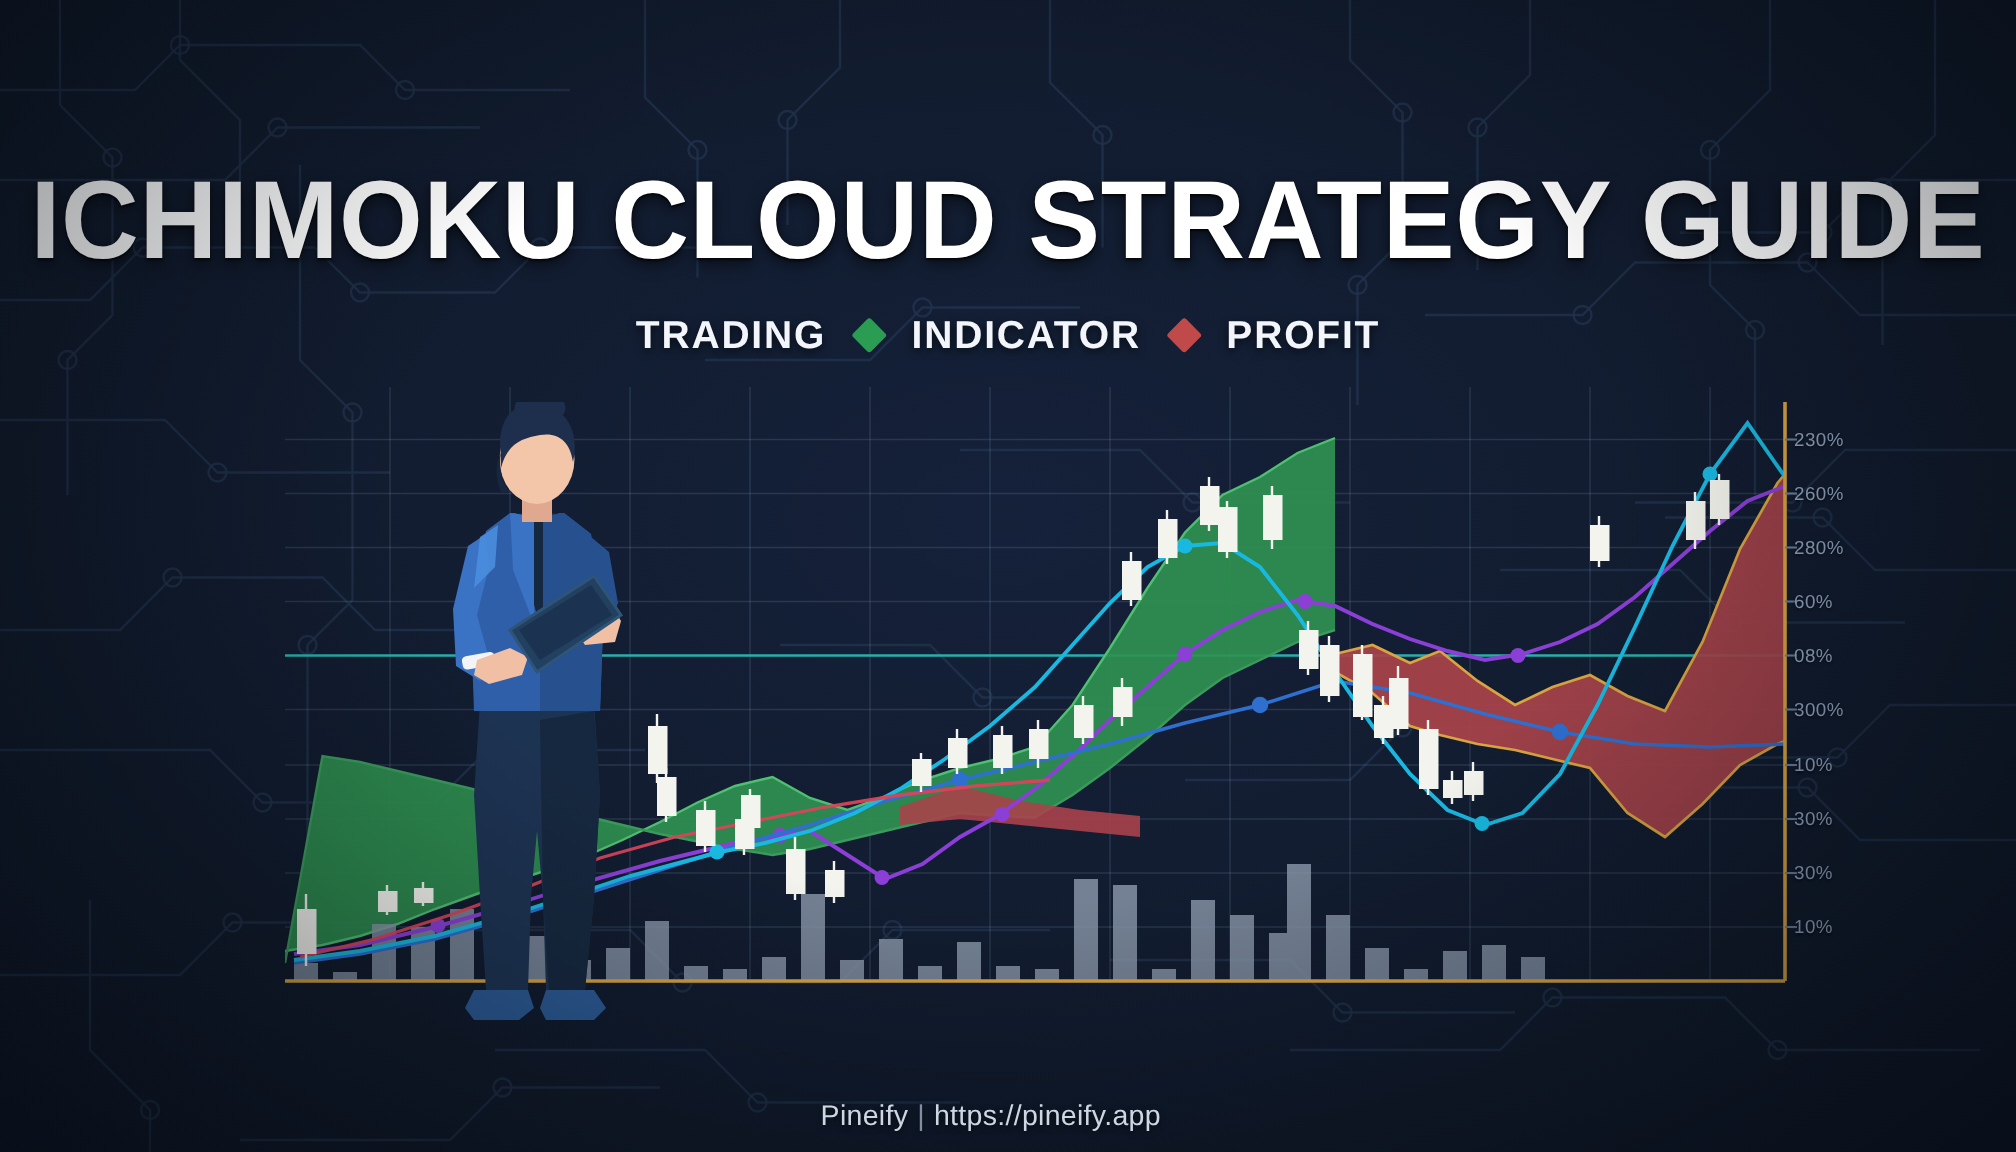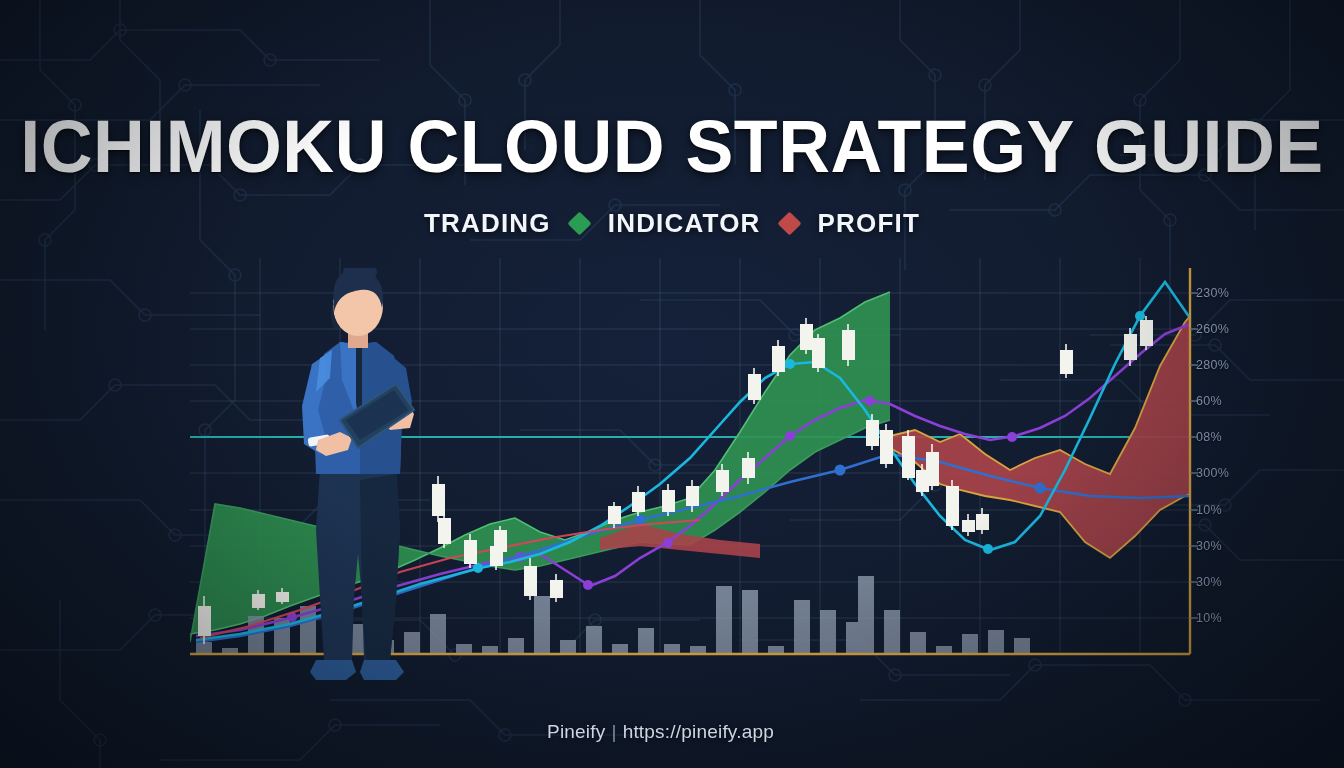--- a/index.html
+++ b/index.html
@@ -56,21 +56,21 @@
     font-size:12.5px; color:#8fa3bd; letter-spacing:.3px;
     text-shadow:0 1px 2px rgba(0,0,0,.7);
     filter:blur(.25px);
   }
 
   
   #person { position:absolute; left:268px; top:268px; width:180px; height:415px; }
 
   
   #footer {
-    position:absolute; left:0; bottom:25px; width:1321px; text-align:center;
+    position:absolute; left:0; bottom:12px; width:1321px; text-align:center;
     font-size:19px; color:#ccd6e4; letter-spacing:.2px;
     text-shadow:0 1px 4px rgba(0,0,0,.6);
   }
   #footer .sep { color:#7f8ea3; padding:0 6px; }
 </style>
 </head>
 <body>
 
 <div id="stage">
 

